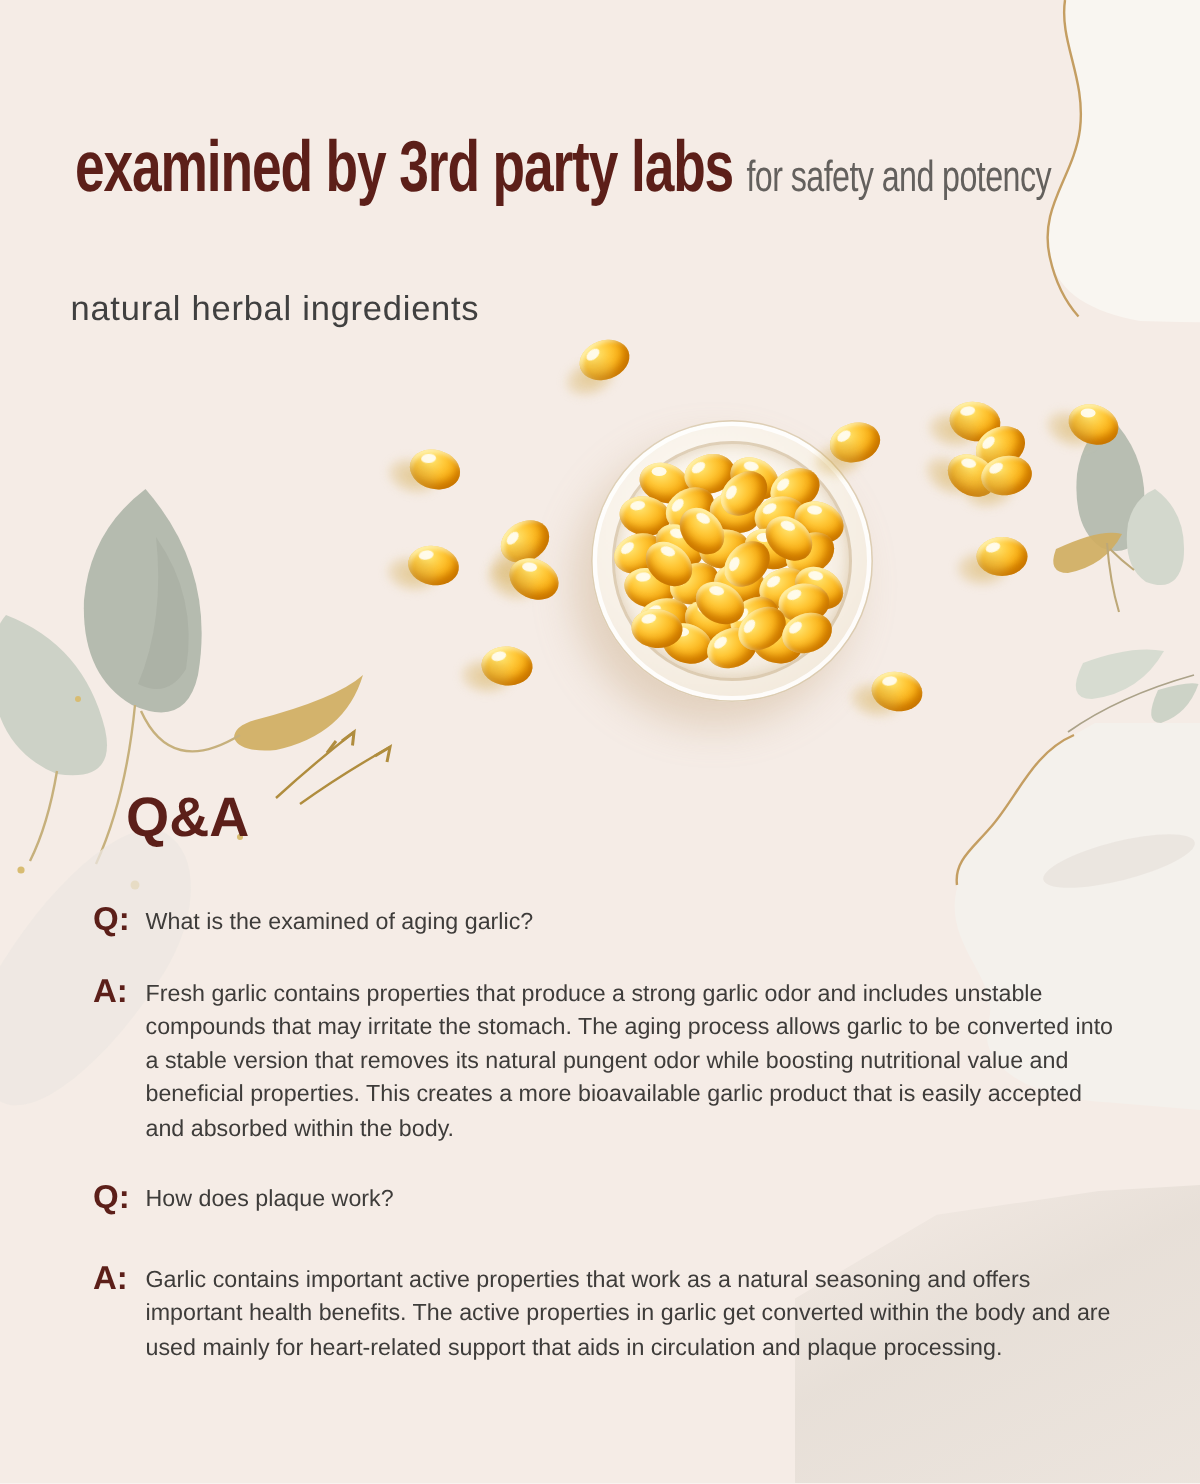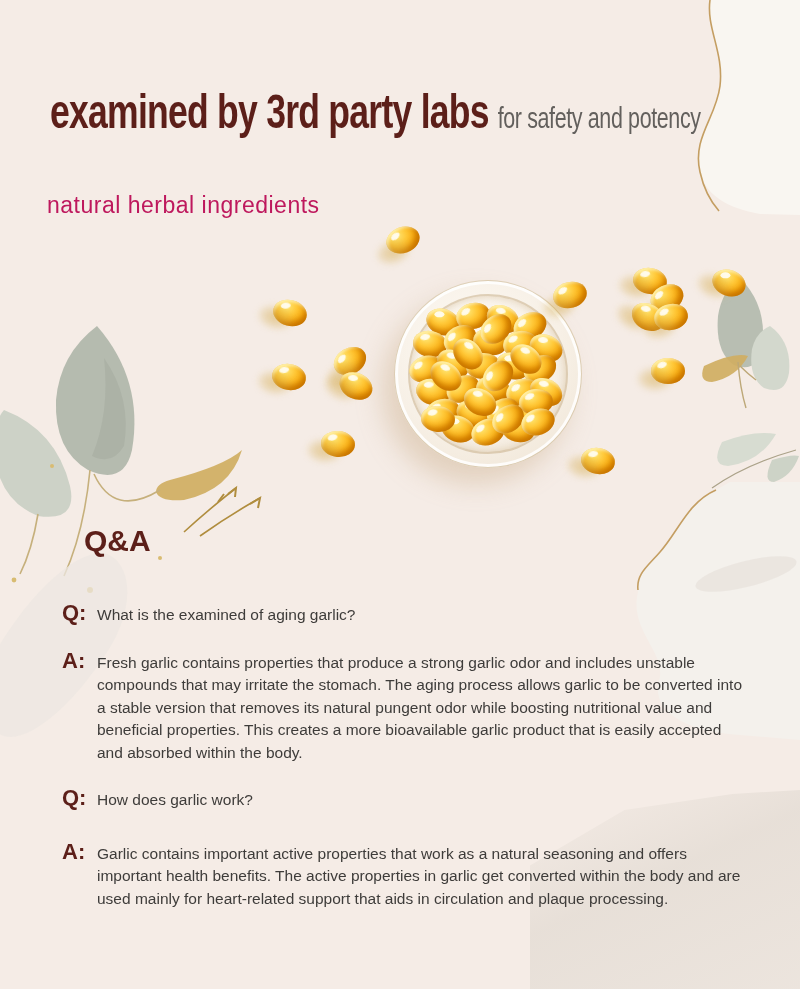--- a/index.html
+++ b/index.html
@@ -14,21 +14,21 @@
     transform:scaleX(0.74); transform-origin:left center;
   }
   .headline {
     font-size:48px; font-weight:bold; color:#5c1f19; letter-spacing:-1px;
   }
   .subtitle {
     font-size:29px; color:#63605d; letter-spacing:-0.5px; margin-left:12px;
   }
   .tagline {
     position:absolute; left:47px; top:192px;
-    font-size:23px; color:#be185d; letter-spacing:0.5px;
+    font-size:23px; color:#404040; letter-spacing:0.5px;
   }
   
   .photo { position:absolute; left:0; top:210px; width:800px; height:300px; }
   .capsule {
     position:absolute; width:34px; height:26px; border-radius:50%;
     background:radial-gradient(ellipse at 35% 28%, #ffe978 0%, #ffc838 32%, #f39e00 68%, #cf7e00 100%);
     box-shadow:inset -3px -4px 5px rgba(160,80,0,.45), inset 2px 2px 3px rgba(255,250,200,.75);
   }
   .capsule::after {
     content:''; position:absolute; left:6px; top:4px; width:10px; height:6px;
@@ -50,21 +50,21 @@
   }
   .bowl-rim {
     position:absolute; left:13px; top:13px; width:156px; height:156px; border-radius:50%;
     border:2px solid rgba(195,170,130,.5);
     box-shadow:inset 0 0 10px rgba(195,165,115,.45);
   }
   .pile { position:absolute; left:93px; top:93px; }
   
   .qa-heading {
     position:absolute; left:84px; top:524px;
-    font-size:30px; font-weight:bold; color:#5c1f19; letter-spacing:0;
+    font-size:37px; font-weight:bold; color:#5c1f19; letter-spacing:0;
   }
   .qa-row { position:absolute; left:62px; width:690px; display:flex; align-items:flex-start; }
   .qa-marker {
     flex:0 0 35px; font-size:22px; font-weight:bold; color:#5c1f19;
     line-height:22px; margin-top:-2px;
   }
   .qa-text {
     font-size:15.5px; color:#3e3c3a; line-height:22.4px; width:652px;
   }
   
@@ -202,20 +202,20 @@
   <div class="qa-row" style="top:604px;">
     <span class="qa-marker">Q:</span>
     <span class="qa-text">What is the examined of aging garlic?</span>
   </div>
   <div class="qa-row" style="top:652px;">
     <span class="qa-marker">A:</span>
     <span class="qa-text">Fresh garlic contains properties that produce a strong garlic odor and includes unstable compounds that may irritate the stomach. The aging process allows garlic to be converted into a  stable version that removes its natural pungent odor while boosting nutritional value and beneficial properties. This creates a more bioavailable garlic product that is easily accepted and absorbed within the body.</span>
   </div>
   <div class="qa-row" style="top:789px;">
     <span class="qa-marker">Q:</span>
-    <span class="qa-text">How does garlic work?</span>
+    <span class="qa-text">How does plaque work?</span>
   </div>
   <div class="qa-row" style="top:843px;">
     <span class="qa-marker">A:</span>
     <span class="qa-text">Garlic contains important active properties that work as a natural seasoning and offers important health benefits. The active properties in garlic get converted within the body and are used mainly for heart-related support that aids in circulation and plaque processing.</span>
   </div>
 
 </div>
 
 </body></html>

